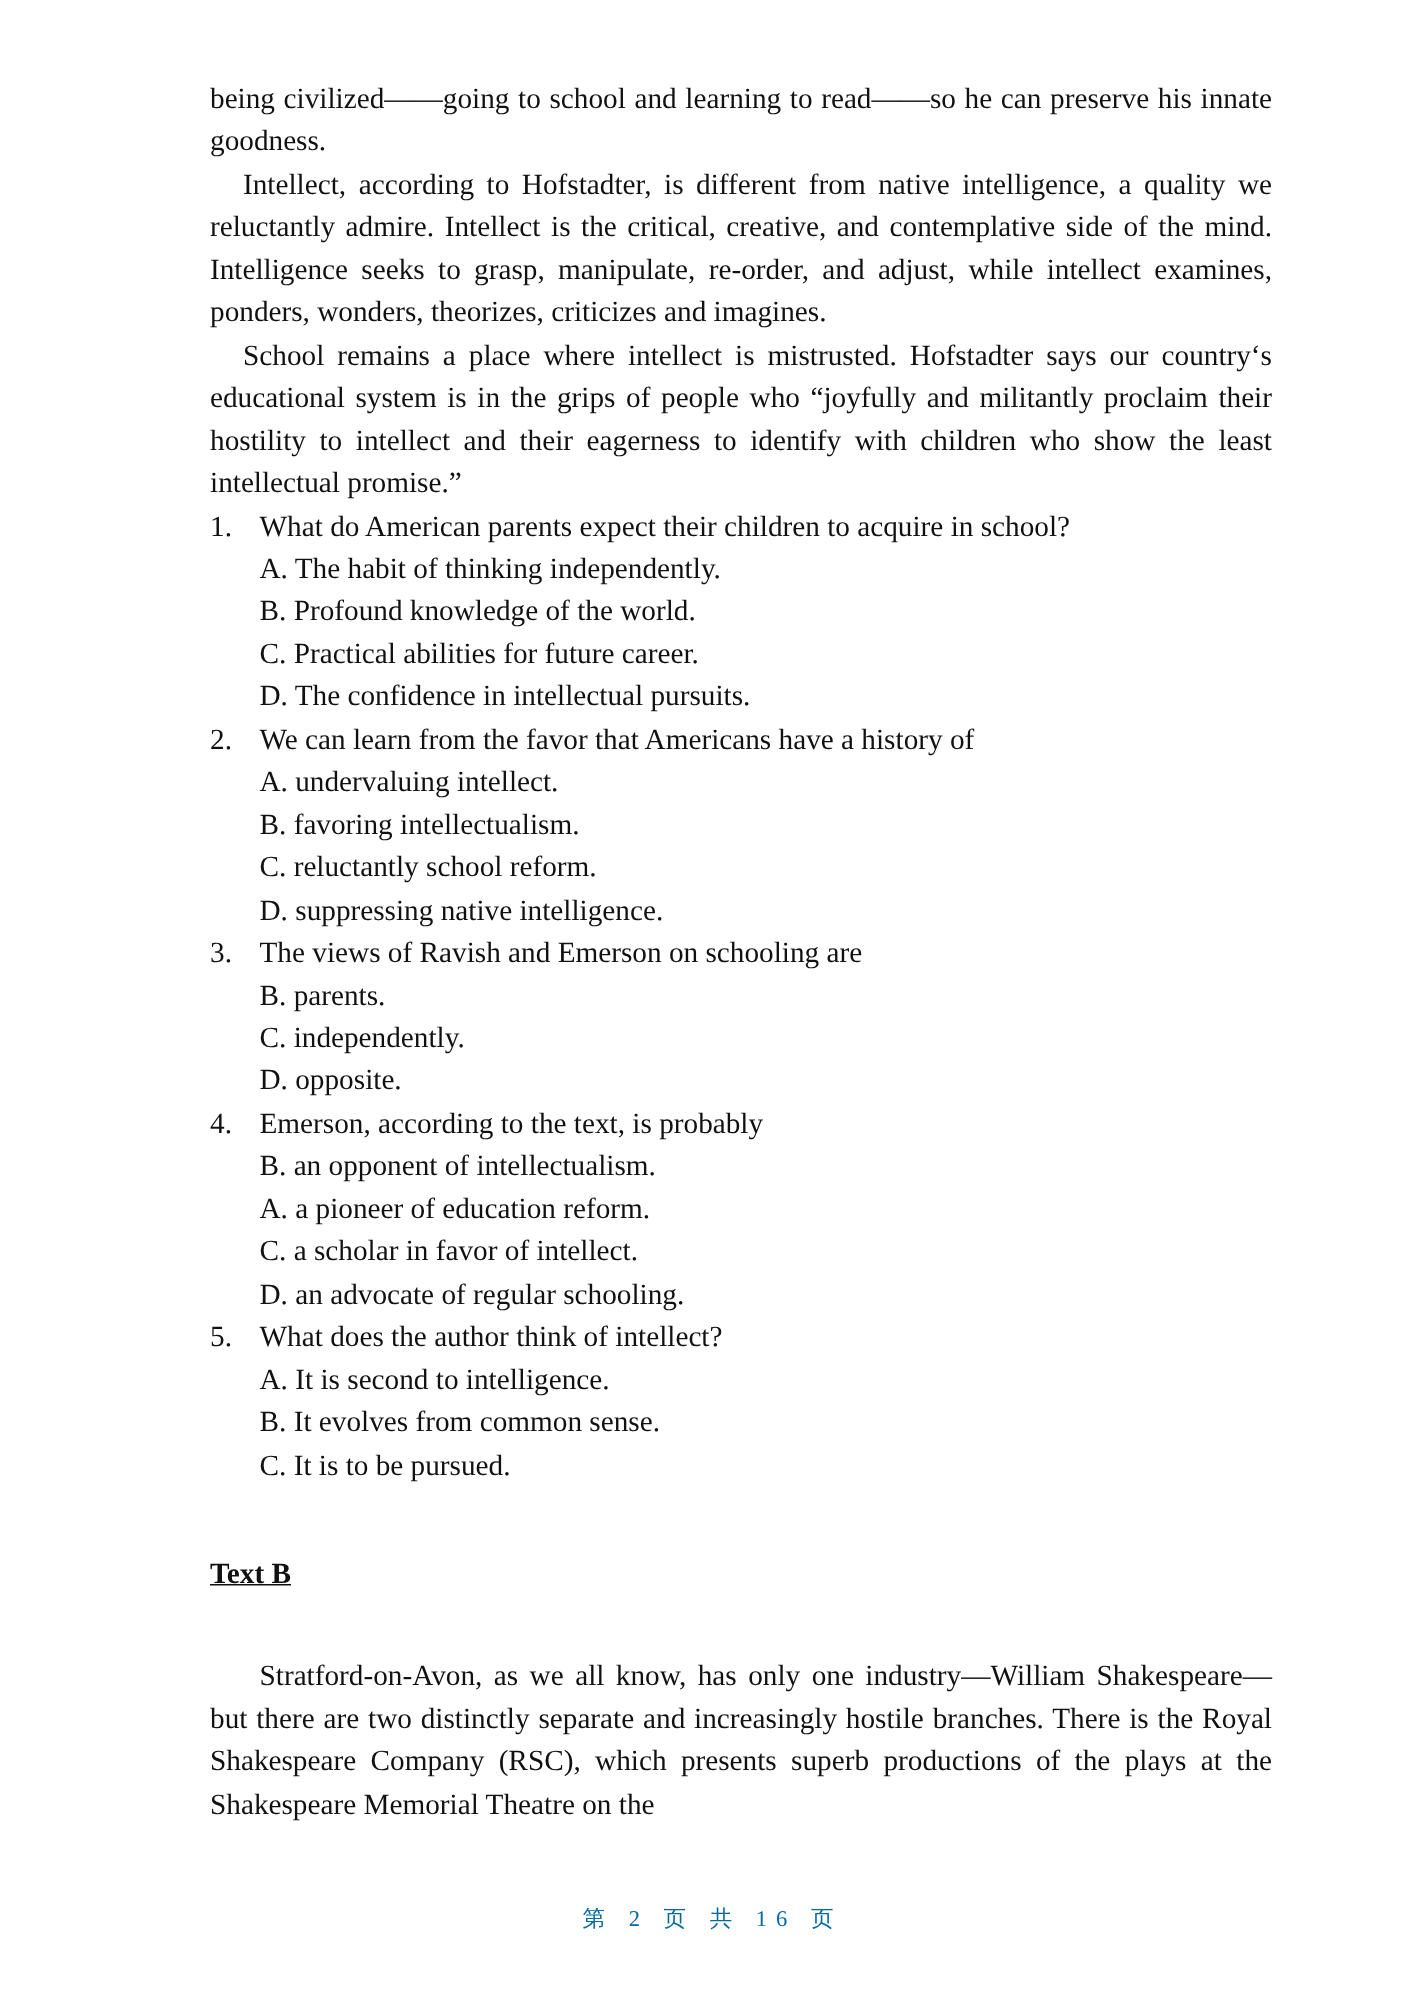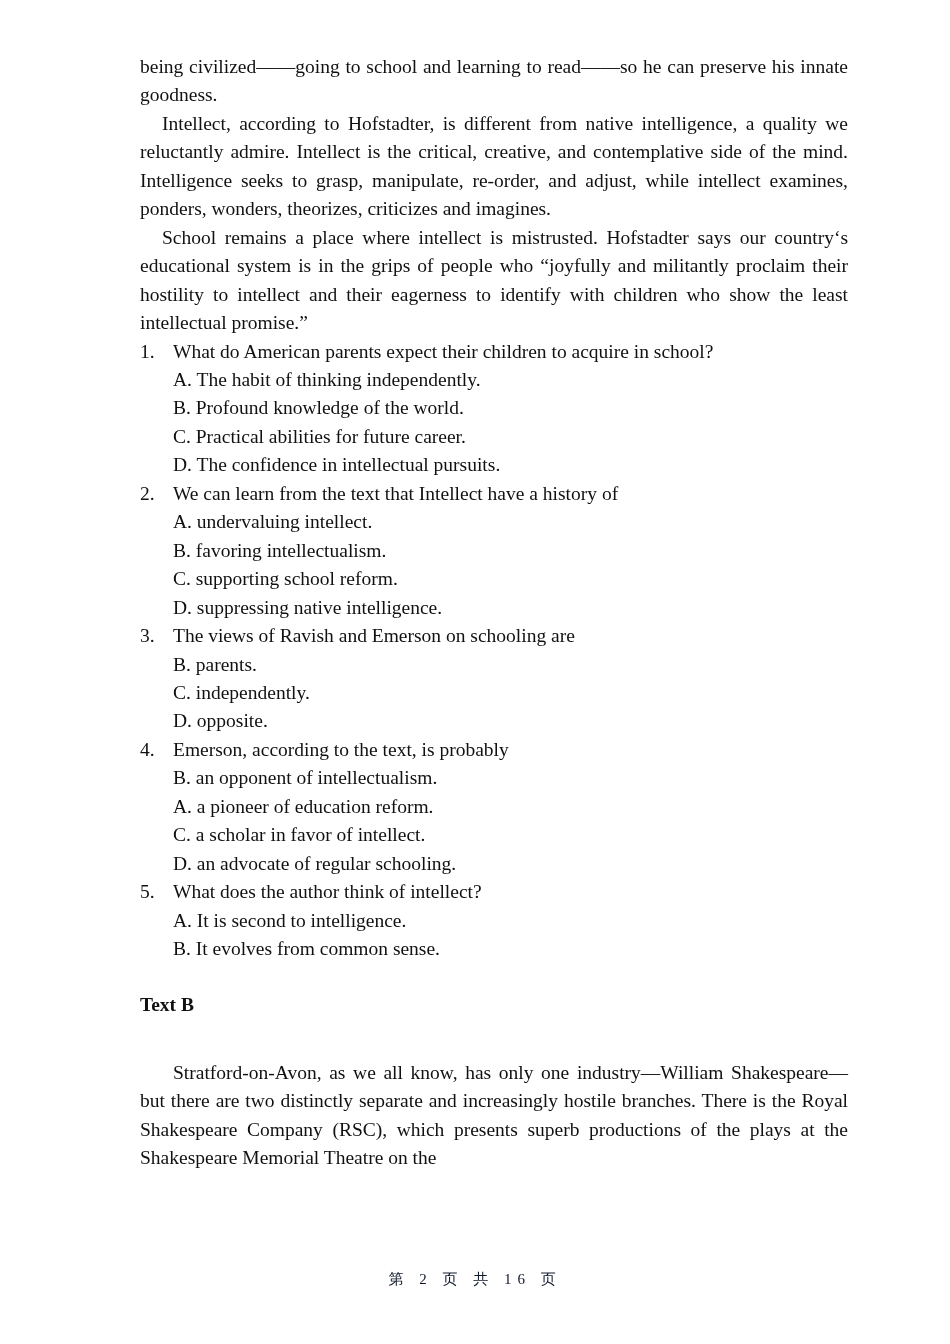--- a/index.html
+++ b/index.html
@@ -6,24 +6,24 @@
   body { width: 950px; height: 1344px; position: relative; overflow: hidden;
          font-family: "Liberation Serif", "DejaVu Serif", serif; color: #111; }
   .page { position: absolute; left: 140px; top: 53px; width: 708px;
           font-size: 19.5px; line-height: 28.45px; }
   p { margin: 0; text-align: justify; }
   .indent { text-indent: 22px; }
   .question { display: flex; }
   .qnum { width: 33px; flex: none; }
   .qtext { flex: 1; }
   .option { padding-left: 33px; }
-  .heading { font-weight: bold; margin-top: 27px; }
+  .heading { font-weight: bold; margin-top: 44px; text-decoration: underline; }
   .textb { margin-top: 40px; text-indent: 33px; }
   .footer { position: absolute; top: 1270px; left: 0; width: 950px; text-align: center;
-            font-size: 15px; letter-spacing: 6px; color: #0f172a; }
+            font-size: 15px; letter-spacing: 6px; color: #0369a1; }
 </style>
 </head>
 <body>
 
 <div class="page">
   <p>being civilized——going to school and learning to read——so he can preserve his innate goodness.</p>
   <p class="indent">Intellect, according to Hofstadter, is different from native intelligence, a quality we reluctantly admire. Intellect is the critical, creative, and contemplative side of the mind. Intelligence seeks to grasp, manipulate, re-order, and adjust, while intellect examines, ponders, wonders, theorizes, criticizes and imagines.</p>
   <p class="indent">School remains a place where intellect is mistrusted. Hofstadter says our country‘s educational system is in the grips of people who “joyfully and militantly proclaim their hostility to intellect and their eagerness to identify with children who show the least intellectual promise.”</p>
 
   <div>
@@ -33,25 +33,25 @@
     </div>
     <div class="option">A. The habit of thinking independently.</div>
     <div class="option">B. Profound knowledge of the world.</div>
     <div class="option">C. Practical abilities for future career.</div>
     <div class="option">D. The confidence in intellectual pursuits.</div>
   </div>
 
   <div>
     <div class="question">
       <span class="qnum">2.</span>
-      <span class="qtext">We can learn from the text that Intellect have a history of</span>
+      <span class="qtext">We can learn from the favor that Americans have a history of</span>
     </div>
     <div class="option">A. undervaluing intellect.</div>
     <div class="option">B. favoring intellectualism.</div>
-    <div class="option">C. supporting school reform.</div>
+    <div class="option">C. reluctantly school reform.</div>
     <div class="option">D. suppressing native intelligence.</div>
   </div>
 
   <div>
     <div class="question">
       <span class="qnum">3.</span>
       <span class="qtext">The views of Ravish and Emerson on schooling are</span>
     </div>
     <div class="option">B. parents.</div>
     <div class="option">C. independently.</div>
@@ -69,19 +69,20 @@
     <div class="option">D. an advocate of regular schooling.</div>
   </div>
 
   <div>
     <div class="question">
       <span class="qnum">5.</span>
       <span class="qtext">What does the author think of intellect?</span>
     </div>
     <div class="option">A. It is second to intelligence.</div>
     <div class="option">B. It evolves from common sense.</div>
+    <div class="option">C. It is to be pursued.</div>
   </div>
 
   <div class="heading">Text B</div>
   <p class="textb">Stratford-on-Avon, as we all know, has only one industry—William Shakespeare—but there are two distinctly separate and increasingly hostile branches. There is the Royal Shakespeare Company (RSC), which presents superb productions of the plays at the Shakespeare Memorial Theatre on the</p>
 </div>
 
 <div class="footer">第 2 页 共 16 页</div>
 
 </body></html>

